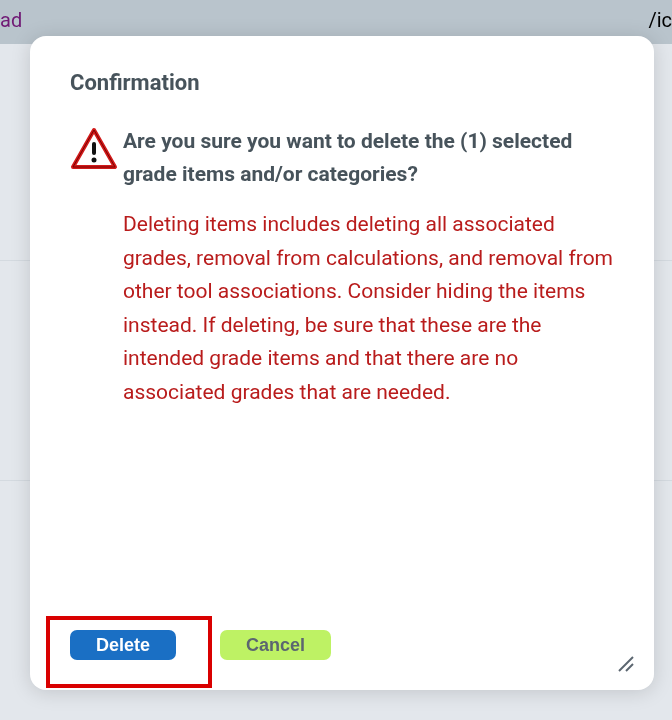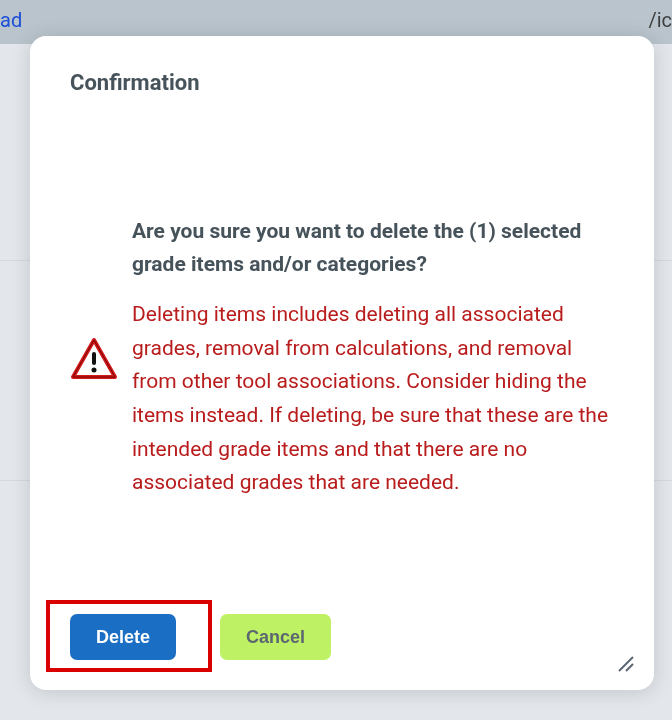--- a/index.html
+++ b/index.html
@@ -16,28 +16,28 @@
       top: 0;
       left: 0;
       right: 0;
       height: 44px;
       background: #b9c4cc;
     }
     .bg-text-left {
       position: absolute;
       top: 8px;
       left: 0;
-      color: #1d4ed8;
+      color: #701a75;
       font-size: 20px;
     }
     .bg-text-right {
       position: absolute;
       top: 8px;
       right: 0;
-      color: #404040;
+      color: #000000;
       font-size: 20px;
       margin-left: 33px;
     }
     .bg-lines {
       position: absolute;
       left: 0;
       right: 0;
       border-top: 1px solid #d4dae0;
     }
     .dialog {
@@ -54,22 +54,22 @@
       flex-direction: column;
     }
     .dialog-title {
       font-size: 22px;
       font-weight: 700;
       color: #47535b;
       margin-bottom: 30px;
     }
     .body-row {
       display: flex;
-      align-items: center;
-      gap: 14px;
+      align-items: flex-start;
+      gap: 5px;
       flex: 1;
     }
     .warn-icon {
       flex-shrink: 0;
       width: 48px;
       height: 44px;
       margin-top: 2px;
     }
     .message-col {
       flex: 1;
@@ -97,21 +97,21 @@
     .highlight-box {
       position: absolute;
       top: -14px;
       left: -24px;
       width: 166px;
       height: 72px;
       border: 4px solid #d90000;
       pointer-events: none;
     }
     .btn {
-      height: 46px;
+      height: 30px;
       padding: 12px 26px;
       border-radius: 7px;
       font-size: 18px;
       font-weight: 600;
       border: none;
       cursor: pointer;
       display: inline-flex;
       align-items: center;
       justify-content: center;
     }

